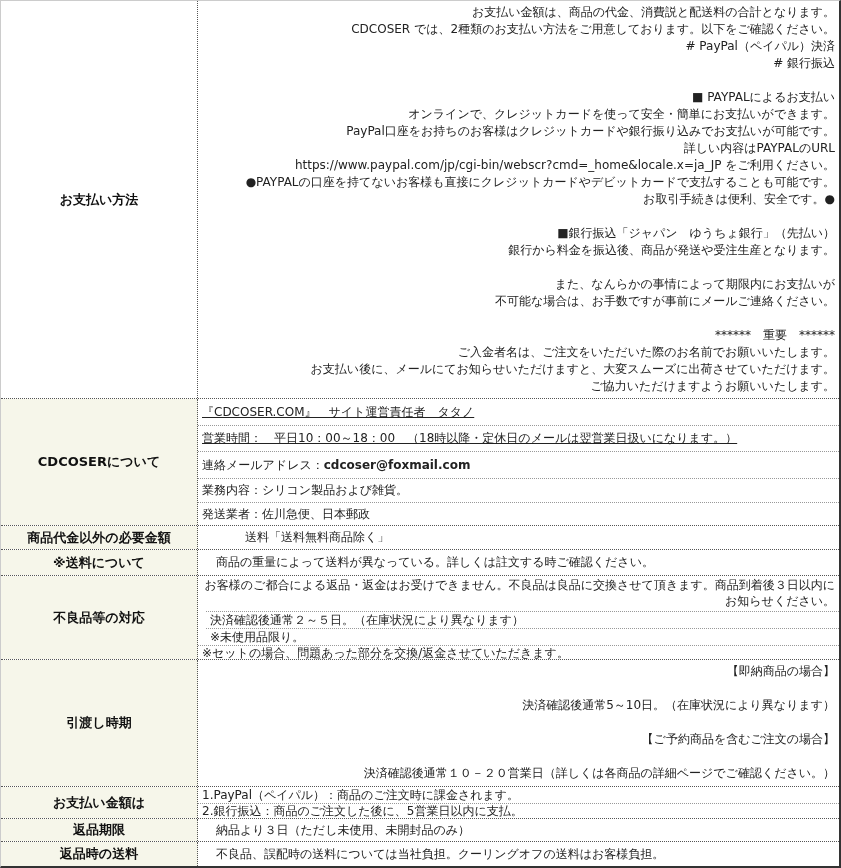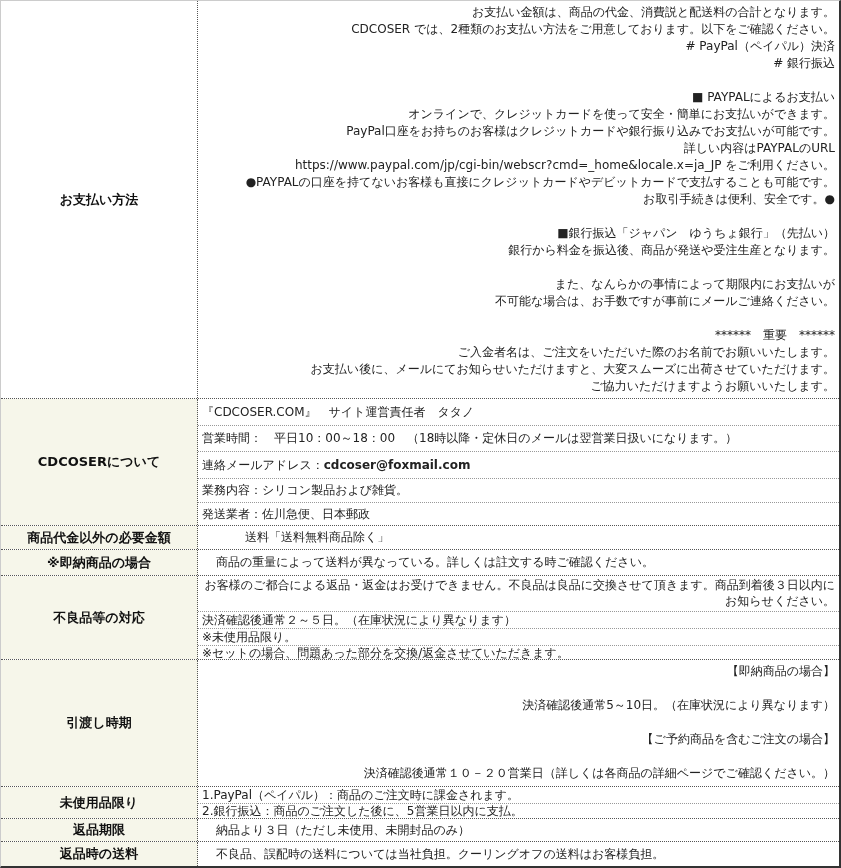--- a/index.html
+++ b/index.html
@@ -25,22 +25,22 @@
   .content-cell.mid{display:flex;align-items:center;padding:0 4px;margin-left:14px;}
   .pre{white-space:pre-line;}
   .subrow{box-sizing:border-box;overflow:hidden;padding:0 4px;display:flex;align-items:center;flex:0 0 auto;line-height:15px;}
   .subrow + .subrow{border-top:1px dotted #999;}
   .subrow.wrap{display:block;line-height:16px;padding-top:1px;}
   .bold{font-weight:bold;}
   
   .hr1{height:397px;} .hr2{height:127px;} .hr3{height:24px;gap:29px;} .hr4{height:26px;}
   .hr5{height:84px;}  .hr6{height:127px;} .hr7{height:32px;} .hr8{height:23px;} .hr9{height:25px;}
   
-  .s26{height:26px;} .s27{height:27px;} .s24{height:24px;}
-  .s35{height:35px;} .s17{height:17px;} .s15{height:15px;} .s16{height:16px;}
+  .s26{height:26px;text-decoration:underline;} .s27{height:27px;} .s24{height:24px;}
+  .s35{height:35px;} .s17{height:17px;margin-left:8px;} .s15{height:15px;} .s16{height:16px;}
 </style>
 </head>
 <body>
 
 <div class="table">
 
   <div class="row hr1">
     <div class="label-cell plain">
       <span>お支払い方法</span>
     </div>
@@ -99,21 +99,21 @@
     <div class="label-cell">
       <span>商品代金以外の必要金額</span>
     </div>
     <div class="content-cell mid">
       <span>送料「送料無料商品除く」</span>
     </div>
   </div>
 
   <div class="row hr4">
     <div class="label-cell">
-      <span>※即納商品の場合</span>
+      <span>※送料について</span>
     </div>
     <div class="content-cell mid">
       <span>商品の重量によって送料が異なっている。詳しくは註文する時ご確認ください。</span>
     </div>
   </div>
 
   <div class="row hr5">
     <div class="label-cell">
       <span>不良品等の対応</span>
     </div>
@@ -135,21 +135,21 @@
 決済確認後通常5～10日。（在庫状況により異なります）
 
 【ご予約商品を含むご注文の場合】
 
 決済確認後通常１０－２０営業日（詳しくは各商品の詳細ページでご確認ください。）</div>
     </div>
   </div>
 
   <div class="row hr7">
     <div class="label-cell">
-      <span>未使用品限り</span>
+      <span>お支払い金額は</span>
     </div>
     <div class="content-cell stack">
       <div class="subrow s16">1.PayPal（ペイパル）：商品のご注文時に課金されます。</div>
       <div class="subrow s16">2.銀行振込：商品のご注文した後に、5営業日以内に支払。</div>
     </div>
   </div>
 
   <div class="row hr8">
     <div class="label-cell">
       <span>返品期限</span>

